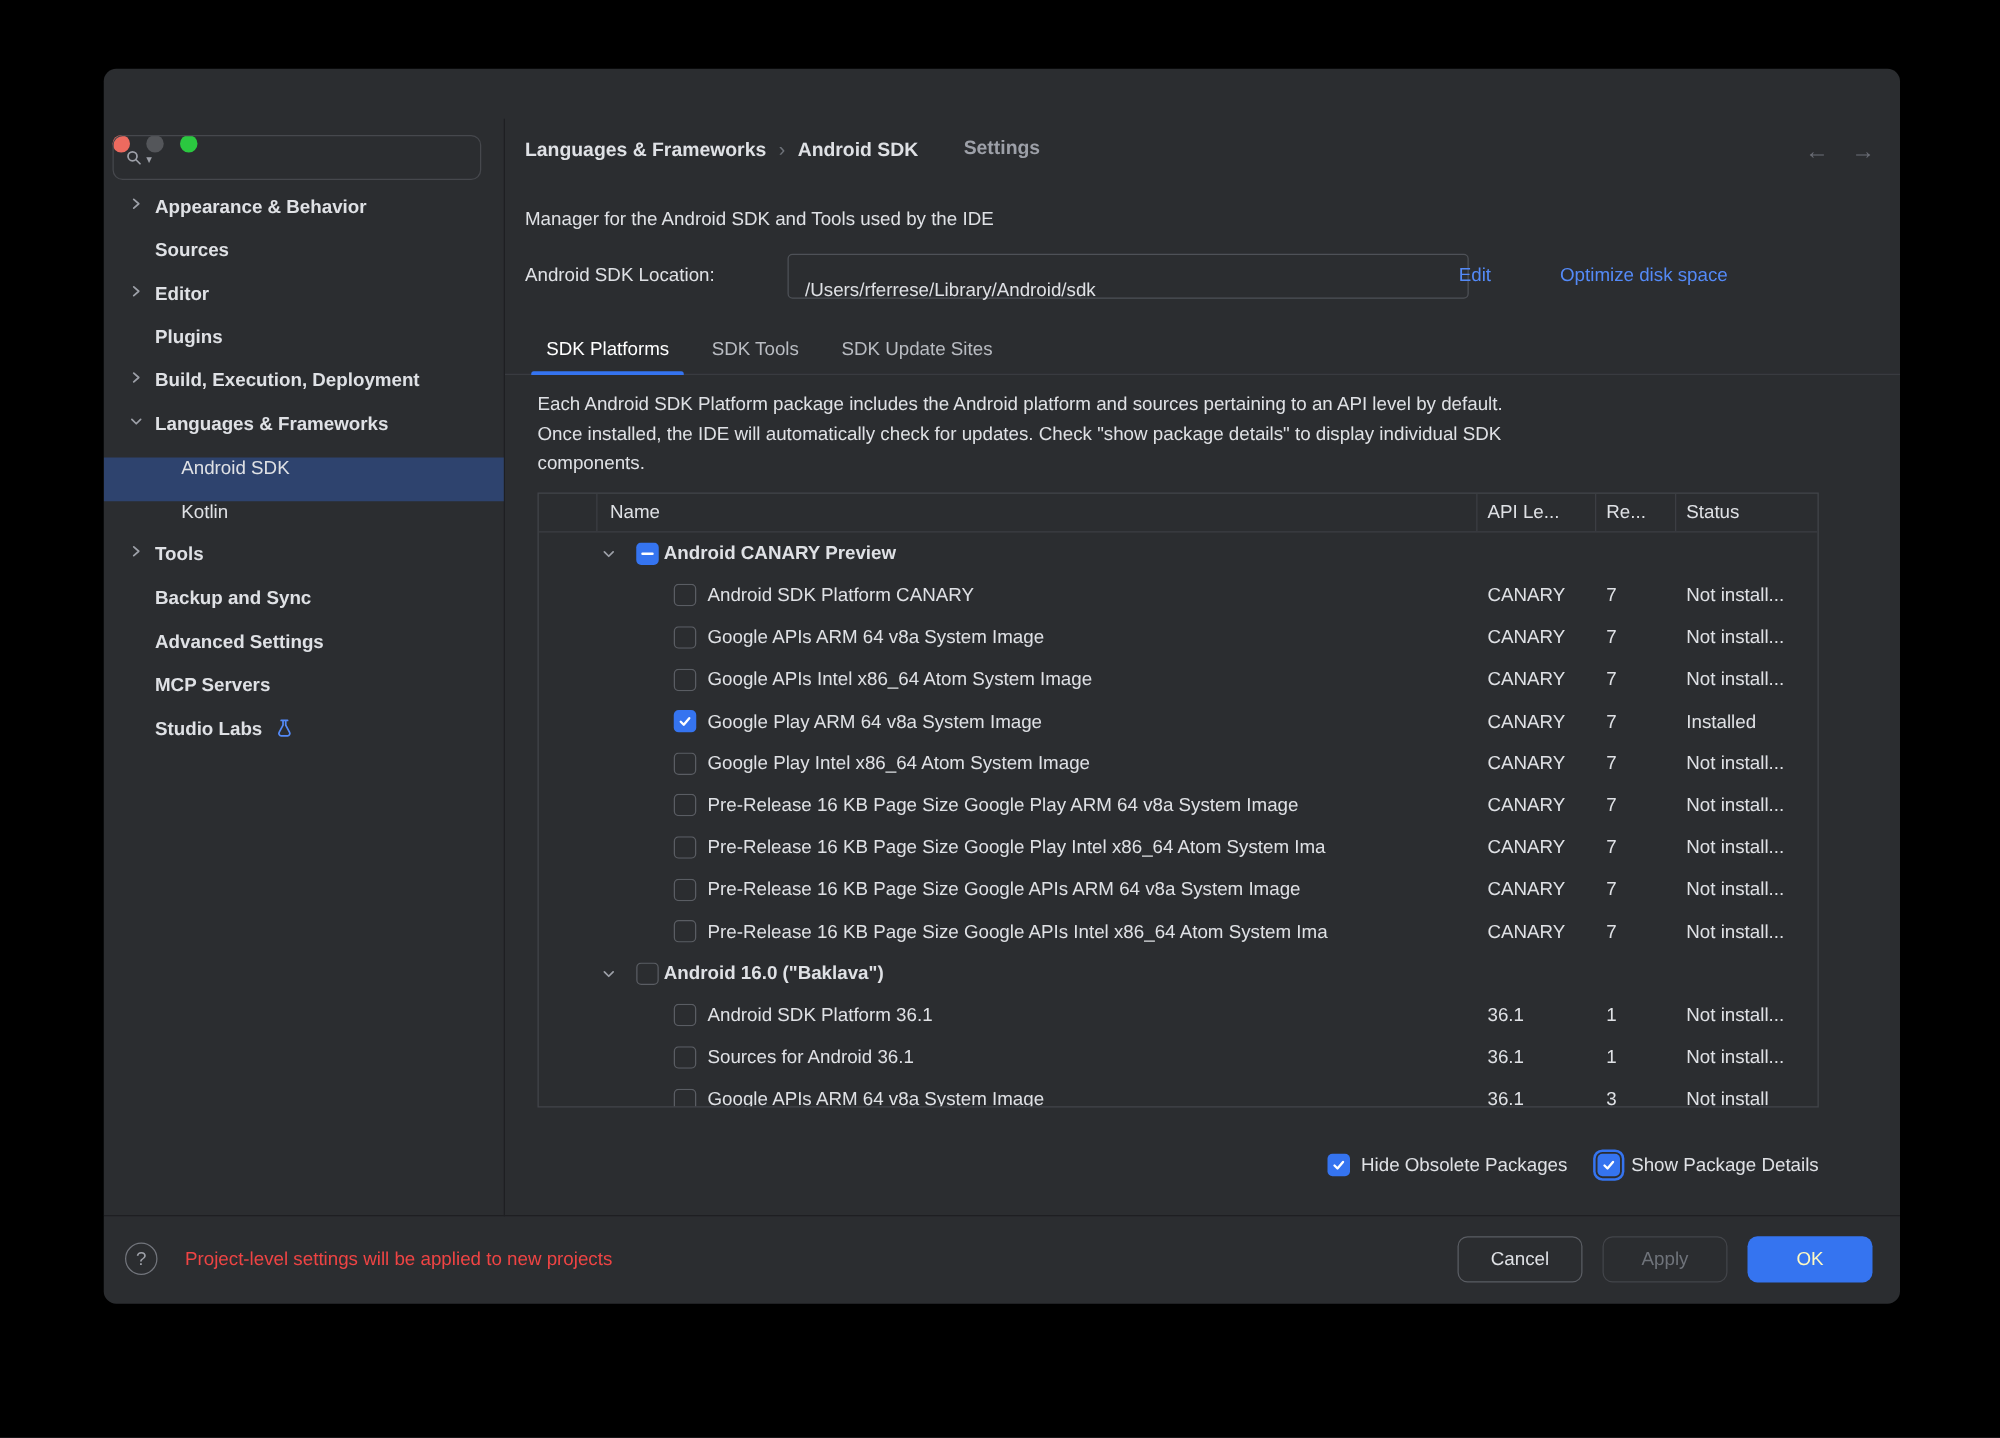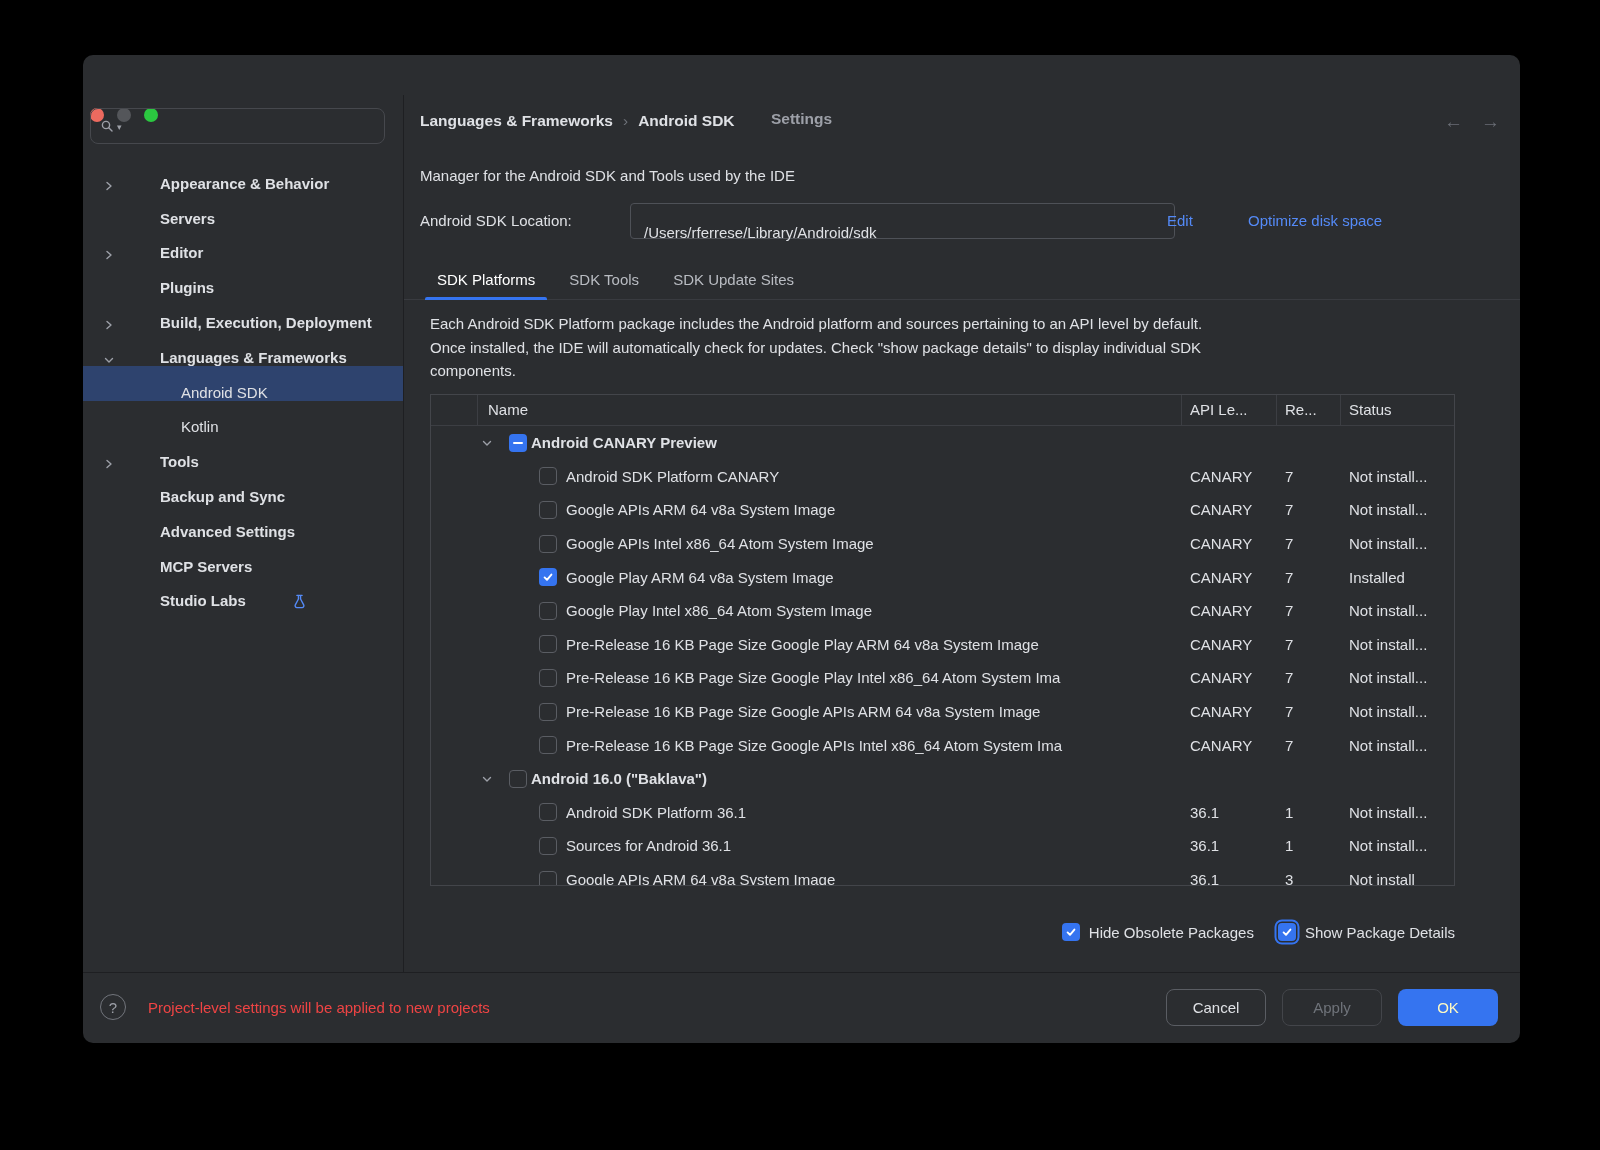--- a/index.html
+++ b/index.html
@@ -16,21 +16,21 @@
   .light.green{background:#2bc840;}
   .win-title{text-align:center;line-height:42px;font-weight:bold;color:#9da0a8;font-size:15.5px;}
   
   .main{position:absolute;top:40px;bottom:70px;left:0;right:0;display:flex;}
   .sidebar{width:320px;flex:none;border-right:1px solid #1e1f22;position:relative;}
   .search{position:absolute;left:7px;top:13px;width:295px;height:36px;border:1px solid #46484d;
           border-radius:8px;box-sizing:border-box;display:flex;align-items:center;padding-left:9px;gap:3px;}
   .search input{background:transparent;border:none;outline:none;color:#dfe1e5;font:inherit;flex:1;min-width:0;}
   .caret{color:#9da0a8;font-size:9px;margin-top:2px;}
   .nav{position:absolute;top:62px;left:0;right:0;}
-  .nav-item{height:34.8px;display:flex;align-items:flex-end;font-weight:bold;color:#dfe1e5;cursor:default;gap:36px;}
+  .nav-item{height:34.8px;display:flex;align-items:flex-start;font-weight:bold;color:#dfe1e5;cursor:default;}
   .nav-item .chev{width:12px;margin-left:20px;margin-right:9px;display:inline-flex;flex:none;}
   .nav-item.child{font-weight:normal;}
   .nav-item.child .nav-label{margin-left:21px;}
   .nav-item.selected{background:#2e436e;}
   .flask{margin-left:10px;display:inline-flex;}
   
   .content{flex:1;position:relative;overflow:hidden;}
   .breadcrumb{position:absolute;left:16px;top:17px;display:flex;gap:10px;font-weight:bold;font-size:15.5px;align-items:center;}
   .crumb-sep{color:#6f737a;font-weight:normal;}
   .nav-arrows{position:absolute;right:20px;top:16px;display:flex;gap:18px;color:#6a6d75;font-size:19px;}
@@ -118,21 +118,21 @@
           <div class="nav-item">
             <span class="chev">
               <svg width="12" height="12" viewBox="0 0 12 12">
                 <path d="M4 2.5 8 6l-4 3.5" fill="none" stroke="#9da0a8" stroke-width="1.4" stroke-linecap="round" stroke-linejoin="round"></path>
               </svg>
             </span>
             <span class="nav-label">Appearance &amp; Behavior</span>
           </div>
           <div class="nav-item">
             <span class="chev"></span>
-            <span class="nav-label">Servers</span>
+            <span class="nav-label">Sources</span>
           </div>
           <div class="nav-item">
             <span class="chev">
               <svg width="12" height="12" viewBox="0 0 12 12">
                 <path d="M4 2.5 8 6l-4 3.5" fill="none" stroke="#9da0a8" stroke-width="1.4" stroke-linecap="round" stroke-linejoin="round"></path>
               </svg>
             </span>
             <span class="nav-label">Editor</span>
           </div>
           <div class="nav-item">

